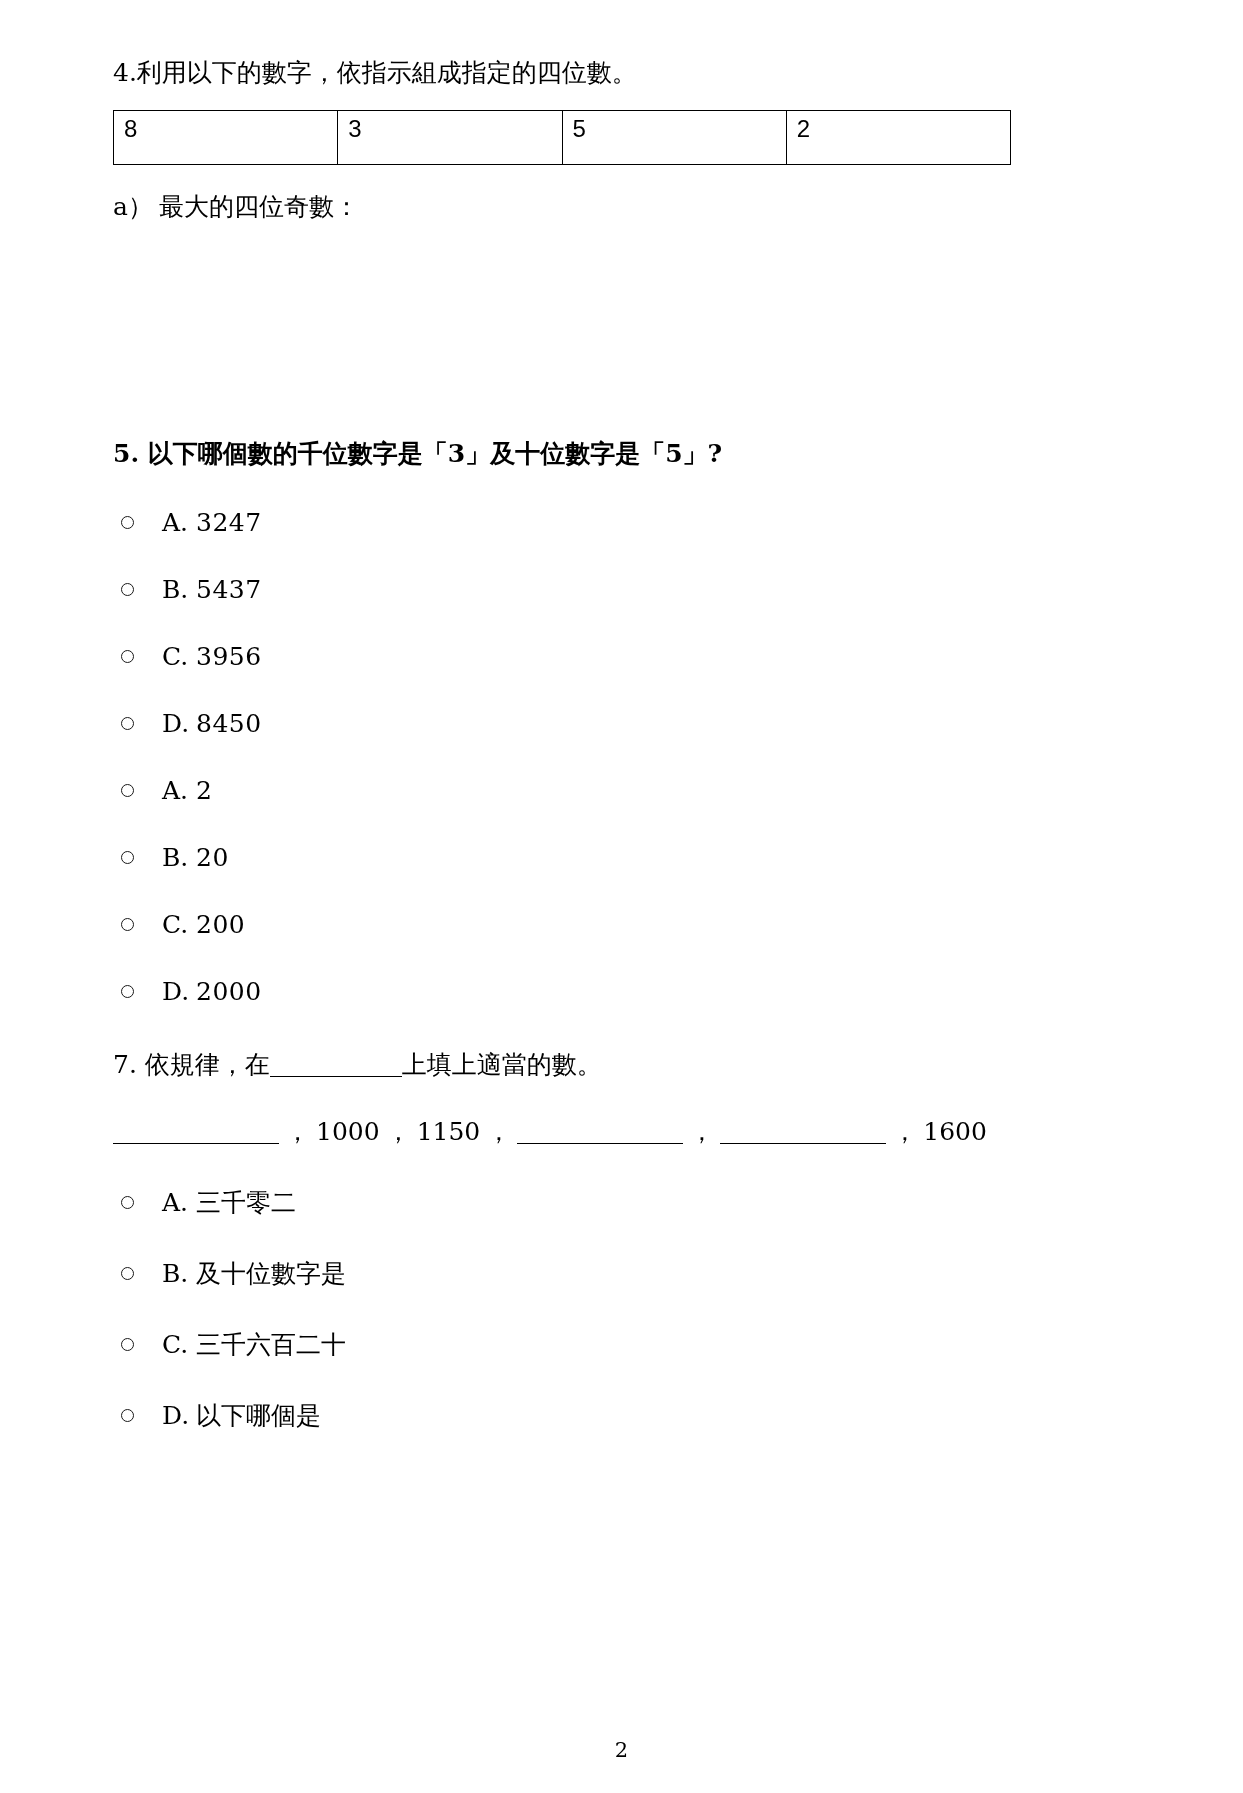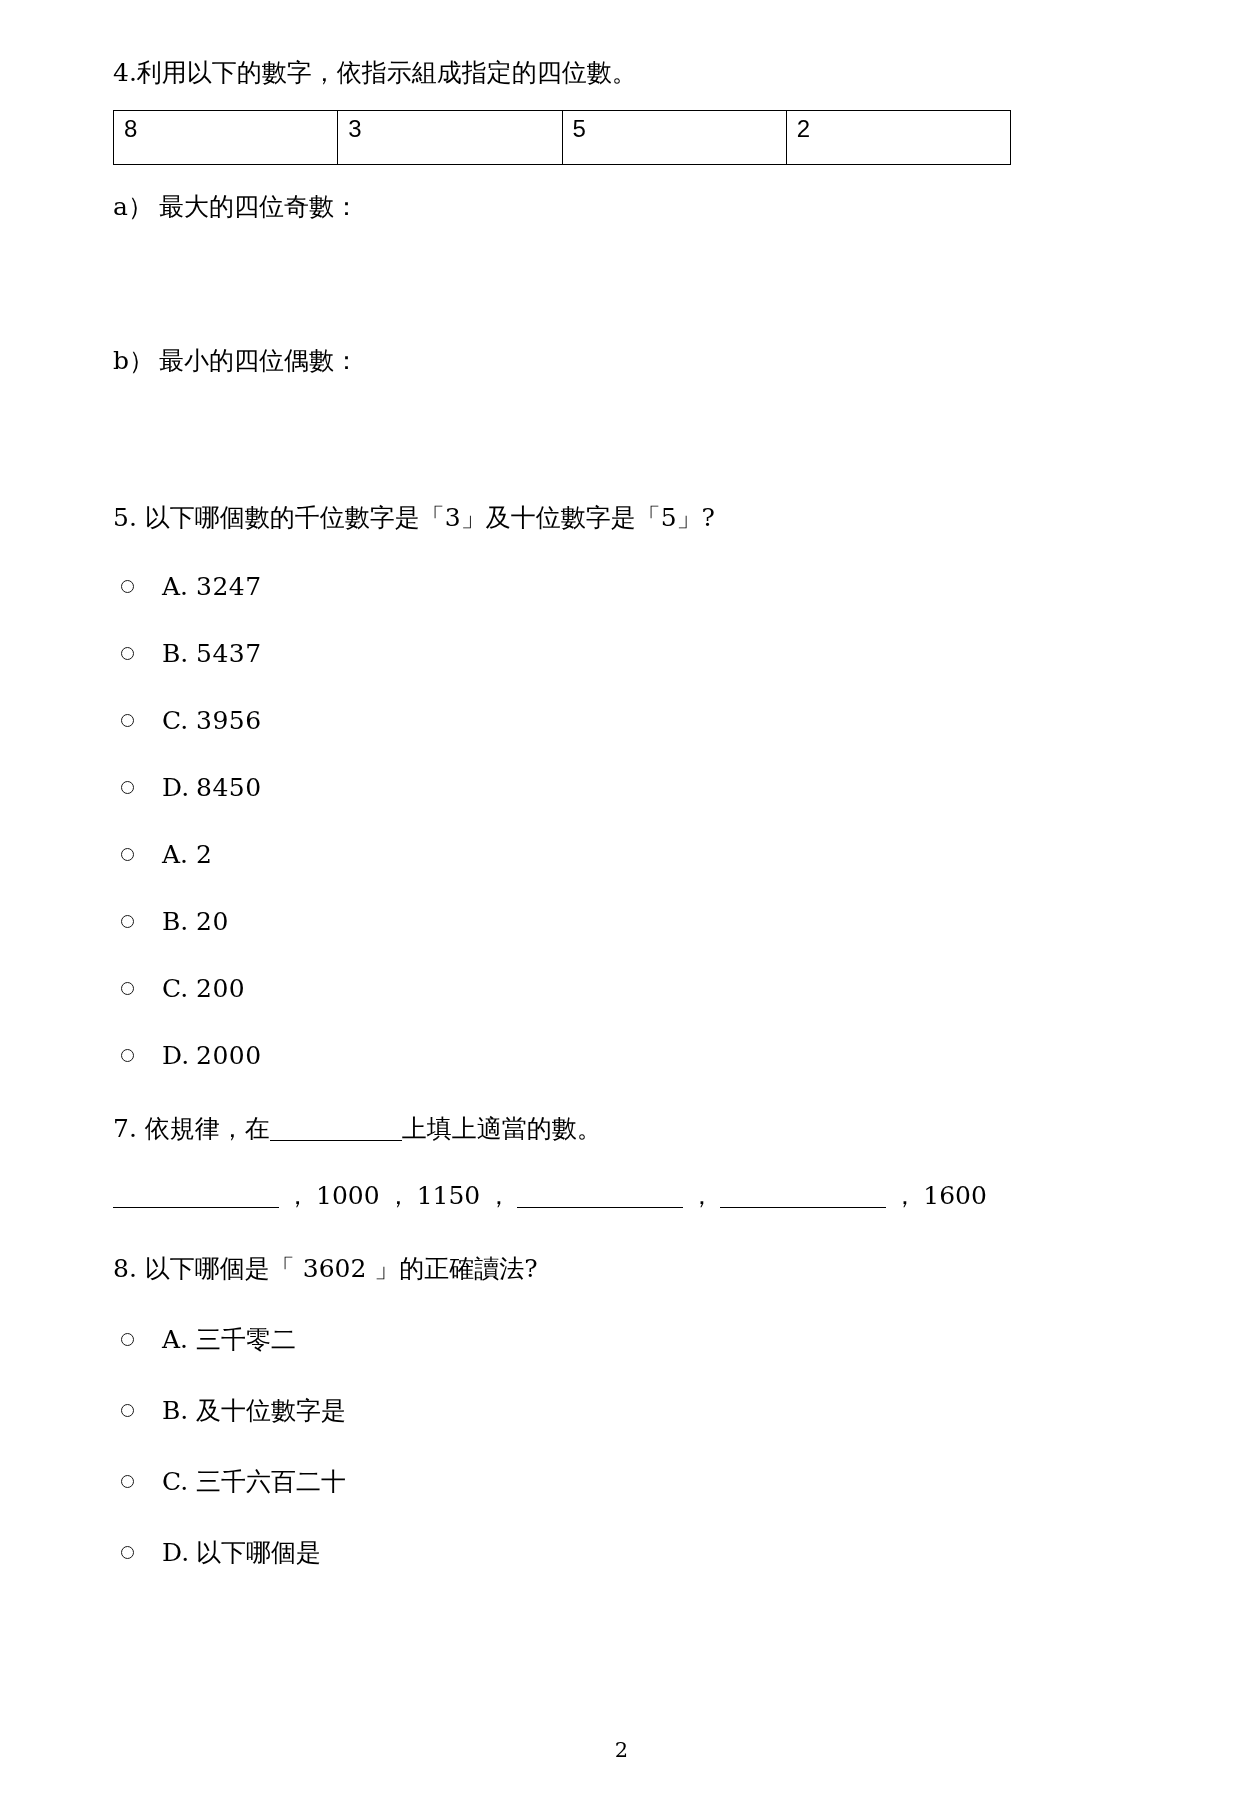--- a/index.html
+++ b/index.html
@@ -148,27 +148,24 @@
     </tr>
   </tbody>
     </table>
 
   <div class="subitem cjk">
     <span class="label">a）</span><span>最大的四位奇數：</span>
   </div>
 
   <div class="spacer-lg"></div>
 
-  <div class="subitem cjk">
-    <span class="label">b）</span><span>最小的四位偶數：</span>
-  </div>
 
   <div class="spacer-lg"></div>
 
-  <div class="question cjk" style="margin-top:28px;">
+  <div class="question cjk" style="margin-top:22px;font-weight:bold;">
     <span class="qnum">5.</span>
     <span>以下哪個數的千位數字是「3」及十位數字是「5」?</span>
   </div>
 
   <div class="option">
     <span class="bullet"></span>
     <span class="opt-letter">A.</span>
     <span class="opt-text num">3247</span>
   </div>
   <div class="option">
@@ -211,24 +208,20 @@
 
   <div class="question cjk" style="margin-top:42px;">
     <span class="qnum">7.</span>
     <span>依規律，在</span><span class="blank blank-w3"></span><span>上填上適當的數。</span>
   </div>
 
   <div class="seq-line cjk">
     <span class="blank blank-seq"></span><span class="comma">，</span><span class="seq-num">1000</span><span class="comma">，</span><span class="seq-num">1150</span><span class="comma">，</span><span class="blank blank-seq"></span><span class="comma">，</span><span class="blank blank-seq"></span><span class="comma">，</span><span class="seq-num">1600</span>
   </div>
 
-  <div class="question cjk" style="margin-top:40px;">
-    <span class="qnum">8.</span>
-    <span>以下哪個是「 3602 」的正確讀法?</span>
-  </div>
 
   <div class="option">
     <span class="bullet"></span>
     <span class="opt-letter">A.</span>
     <span class="opt-text cjk">三千零二</span>
   </div>
   <div class="option">
     <span class="bullet"></span>
     <span class="opt-letter">B.</span>
     <span class="opt-text cjk">及十位數字是</span>

